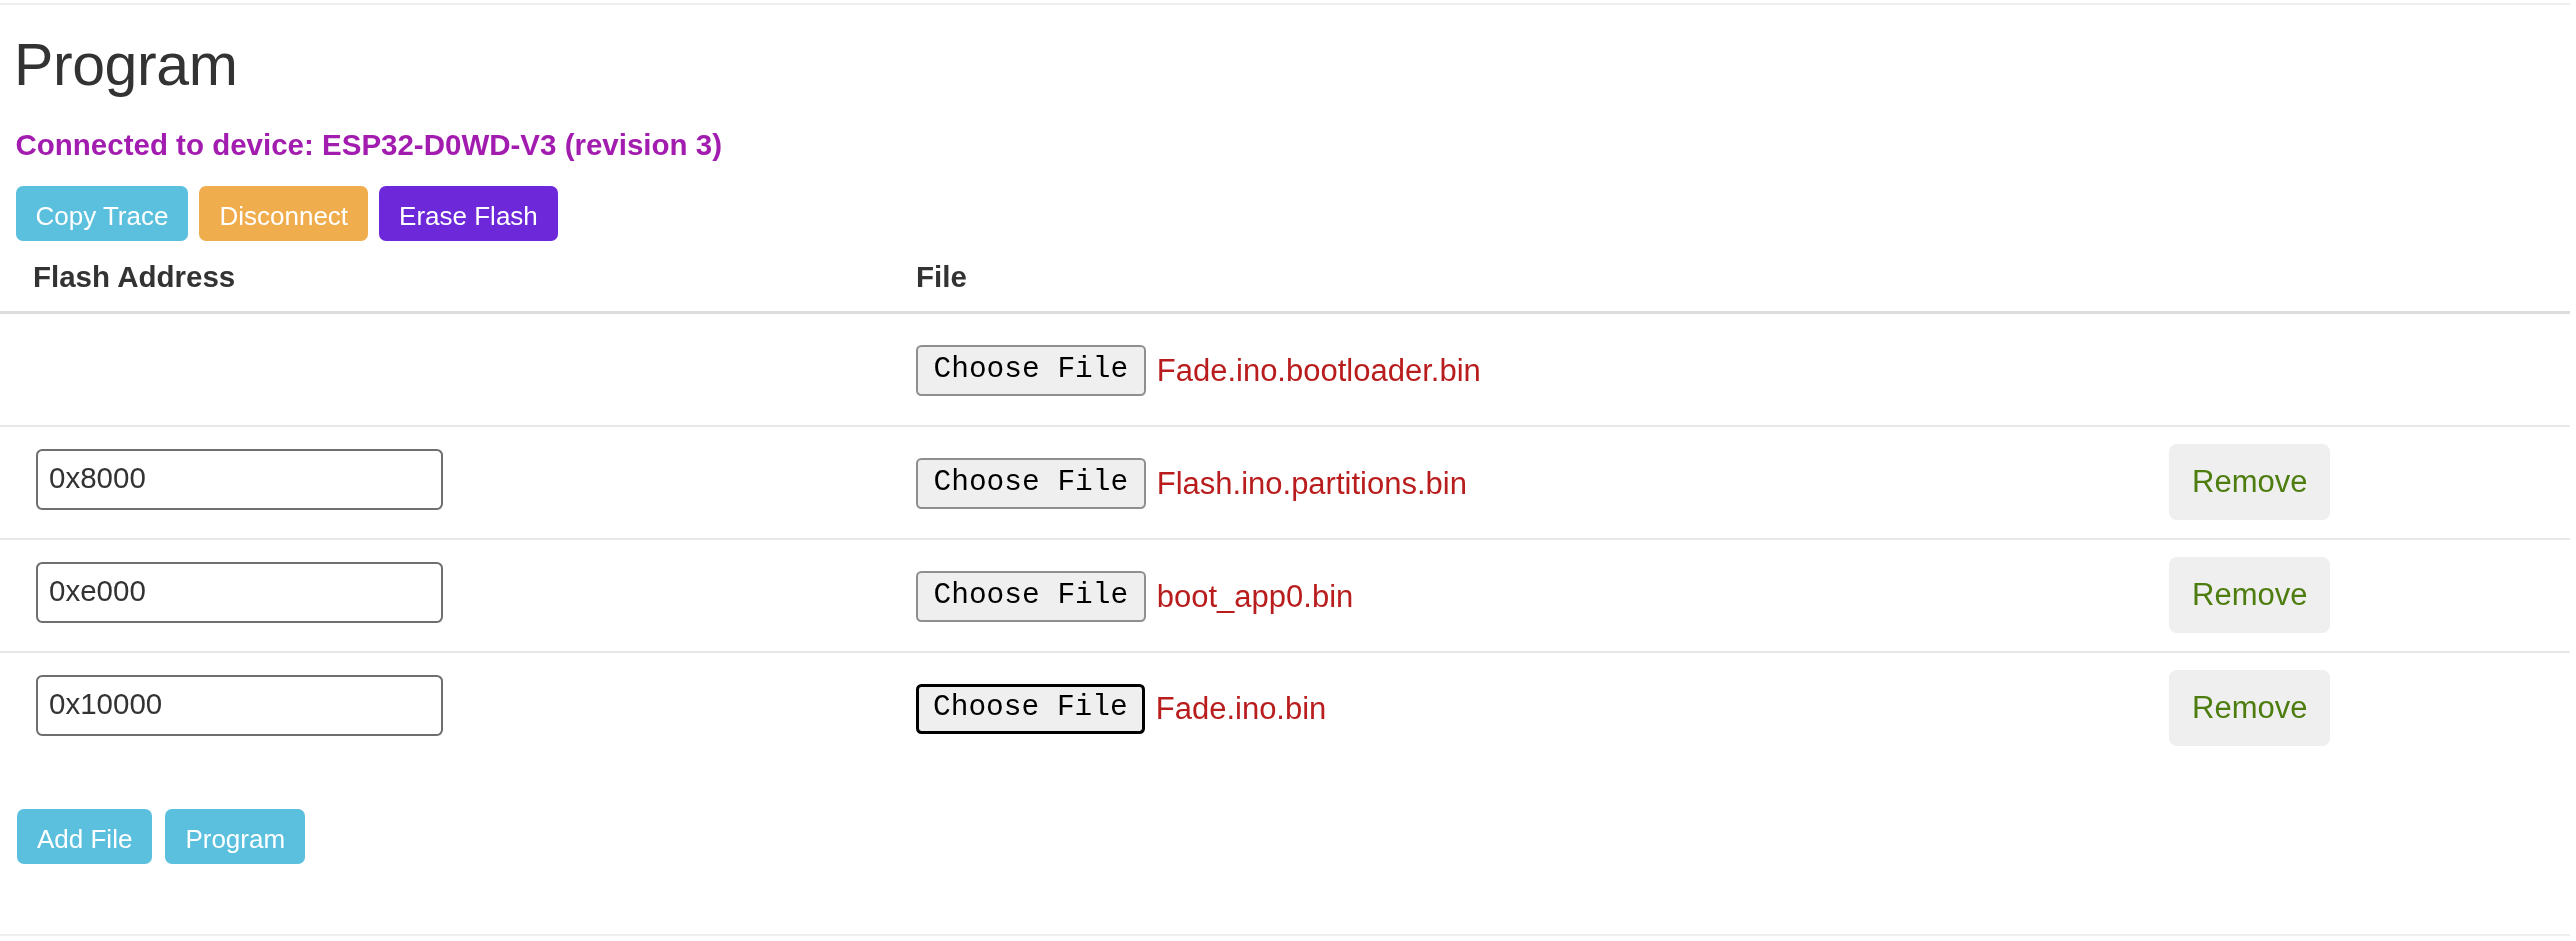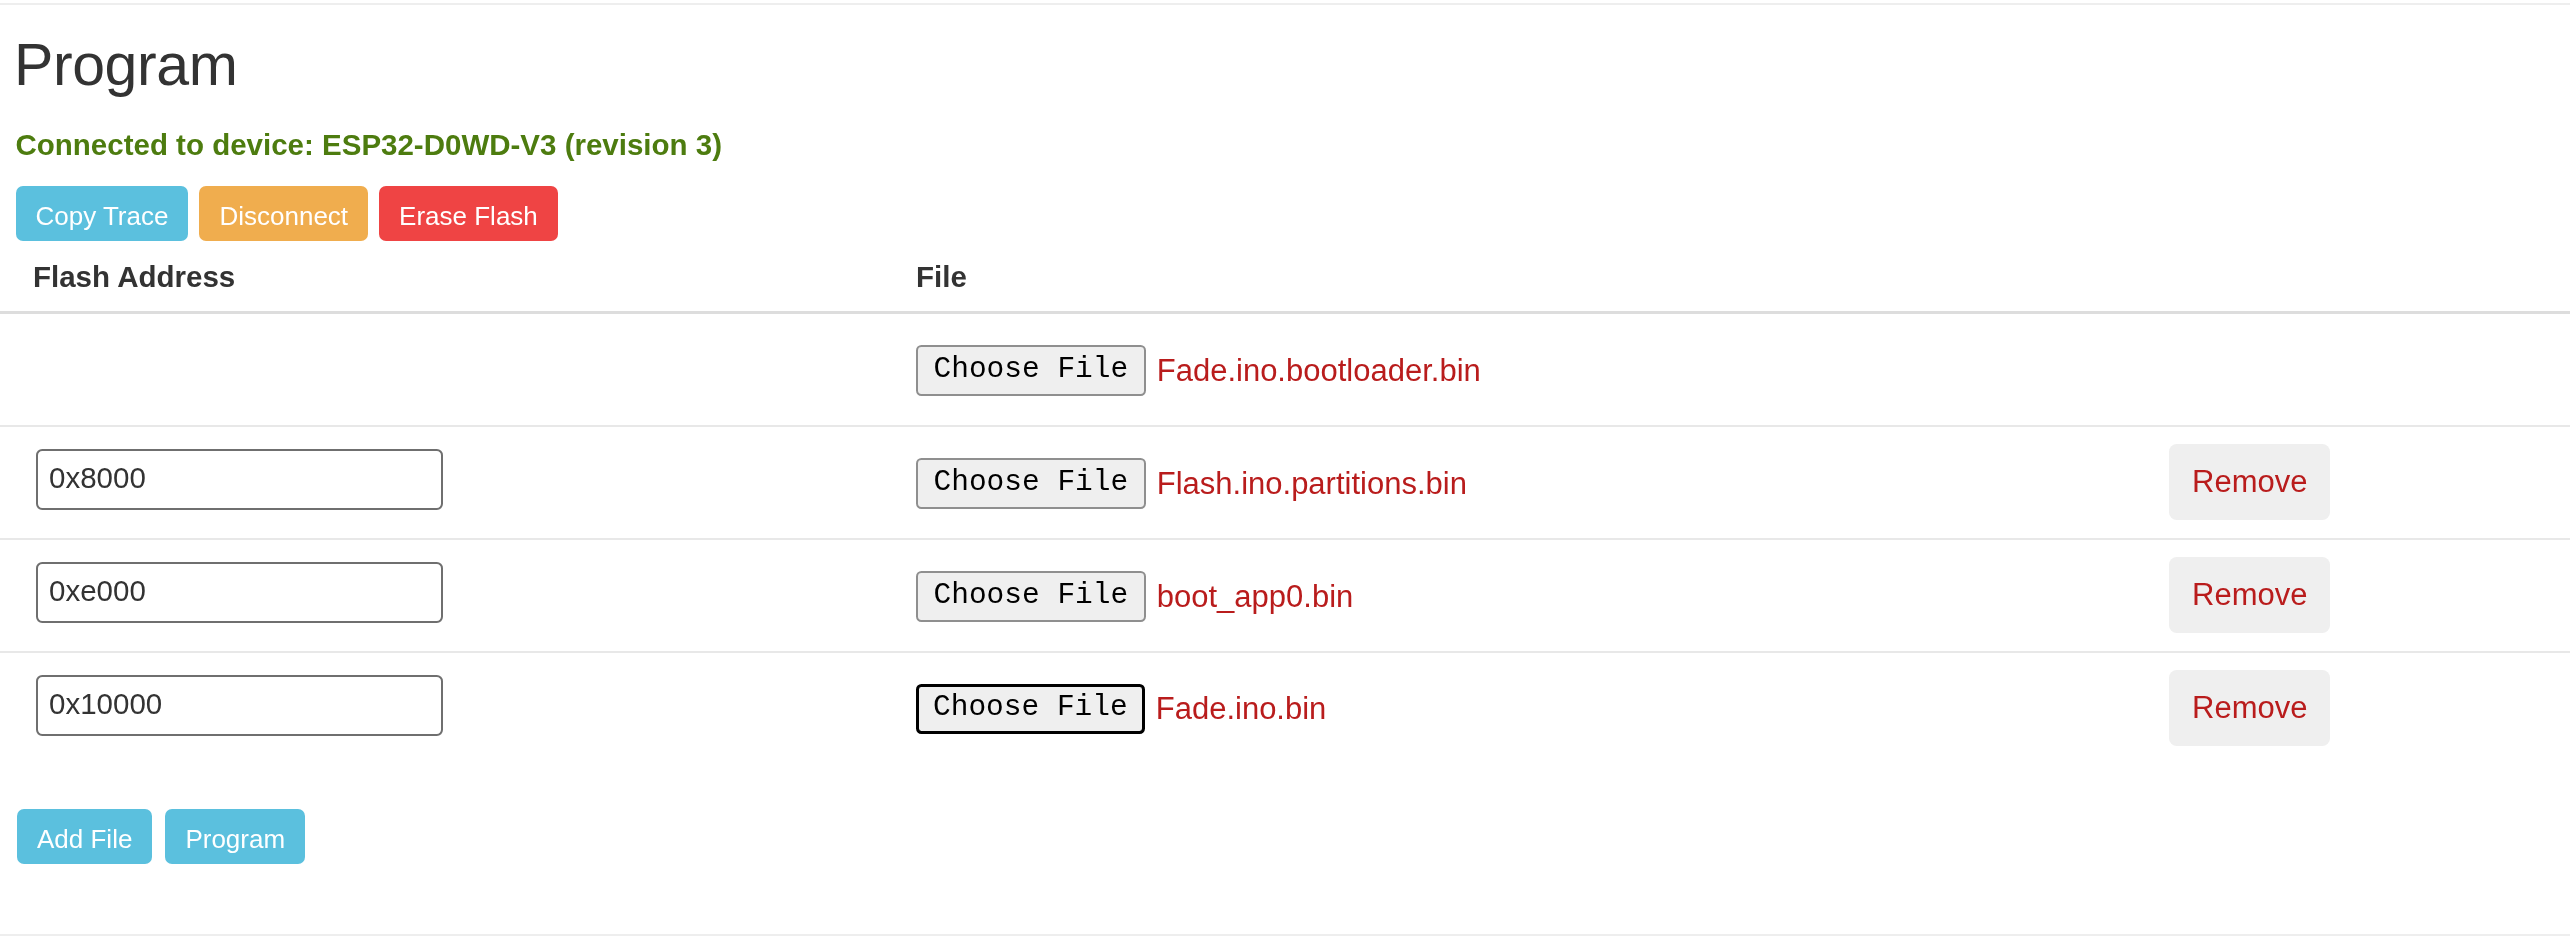--- a/index.html
+++ b/index.html
@@ -48,21 +48,21 @@
     color: #333333;
   }
 
   .device-status {
     position: absolute;
     left: 15.5px;
     top: 128px;
     font-size: 29.5px;
     font-weight: bold;
     line-height: 34px;
-    color: #4d7c0f;
+    color: #a21caf;
     white-space: nowrap;
   }
 
   
   .action-bar {
     position: absolute;
     left: 15.5px;
     top: 186px;
     display: flex;
     align-items: flex-start;
@@ -76,21 +76,21 @@
     font-family: "Liberation Sans", sans-serif;
     font-size: 26px;
     line-height: 26px;
     padding: 17px 20px 12px 20px;
     cursor: pointer;
     white-space: nowrap;
     display: inline-block;
   }
   .btn-info    { background: #5bc0de; }
   .btn-warning { background: #f0ad4e; }
-  .btn-danger  { background: #ef4444; }
+  .btn-danger  { background: #6d28d9; }
 
   
   .flash-table {
     position: absolute;
     left: 0;
     top: 260px;
     width: 2570px;
   }
 
   .table-head {
@@ -171,21 +171,21 @@
   .cell-remove {
     position: absolute;
     left: 2169px;
     top: 17px;
   }
   .remove-btn {
     box-sizing: border-box;
     font-family: "Liberation Sans", sans-serif;
     font-size: 31px;
     line-height: 31px;
-    color: #b91c1c;
+    color: #4d7c0f;
     background: #efefef;
     border: none;
     border-radius: 7.8px;
     padding: 22px 23px 23px 23px;
     cursor: pointer;
     white-space: nowrap;
   }
 
   
   .footer-bar {

